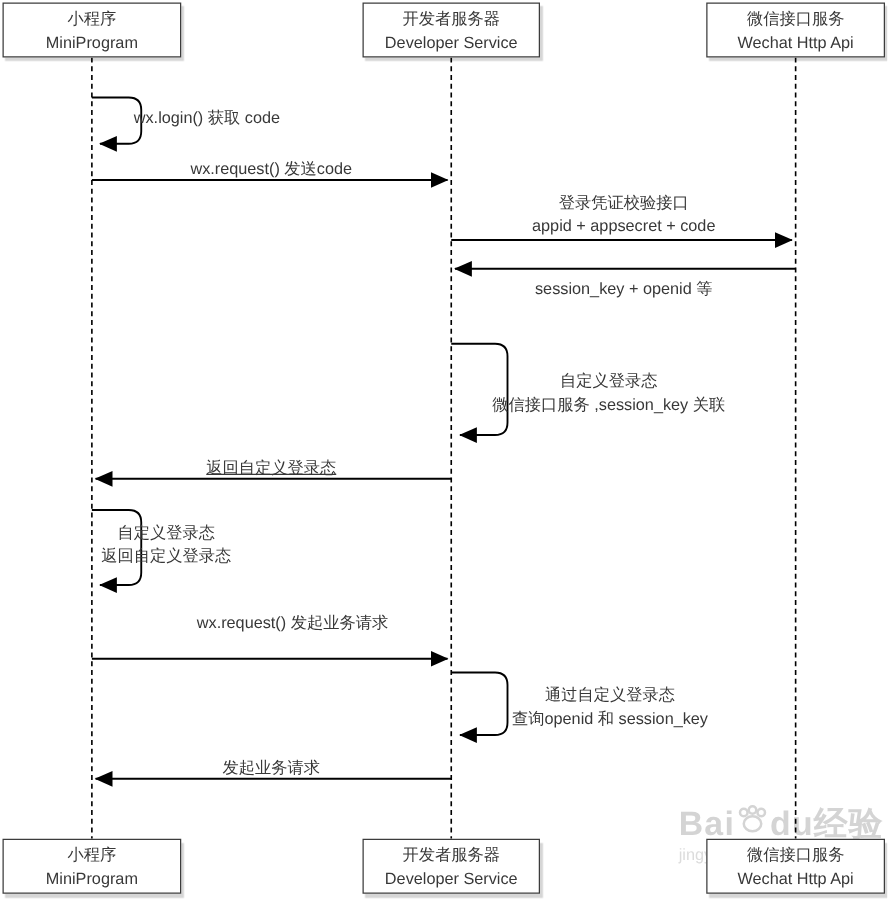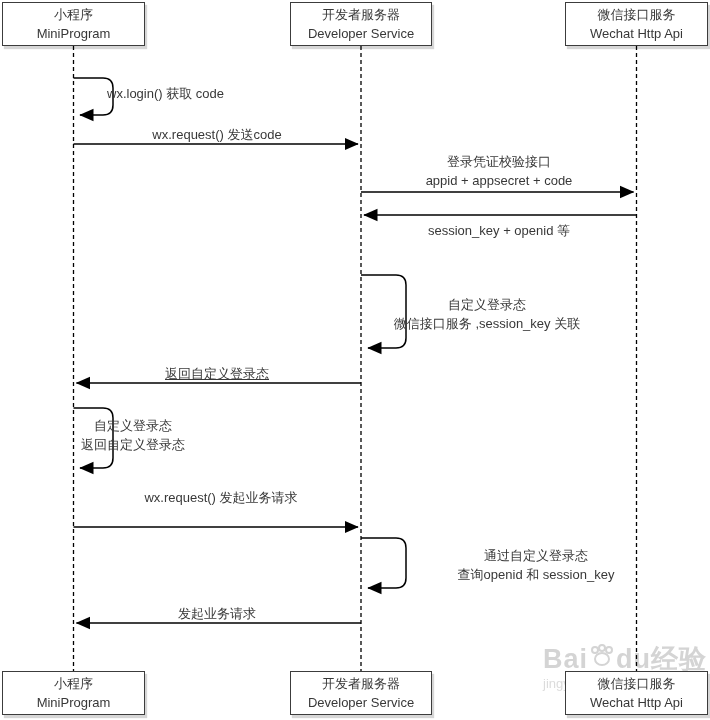--- a/index.html
+++ b/index.html
@@ -146,25 +146,25 @@
 
   <div class="msg center" style="left:217px;top:364px;text-decoration:underline;">
     <span>返回自定义登录态</span>
   </div>
 
   <div class="msg center" style="left:133px;top:416px;">
     <span>自定义登录态</span>
     <span>返回自定义登录态</span>
   </div>
 
-  <div class="msg center" style="left:221px;top:488px;">
+  <div class="msg center" style="left:234px;top:488px;">
     <span>wx.request() 发起业务请求</span>
   </div>
 
-  <div class="msg center" style="left:488px;top:546px;margin-left:48px;">
+  <div class="msg center" style="left:488px;top:546px;">
     <span>通过自定义登录态</span>
     <span>查询openid 和 session_key</span>
   </div>
 
   <div class="msg center" style="left:217px;top:604px;">
     <span>发起业务请求</span>
   </div>
 
 </div>
 

